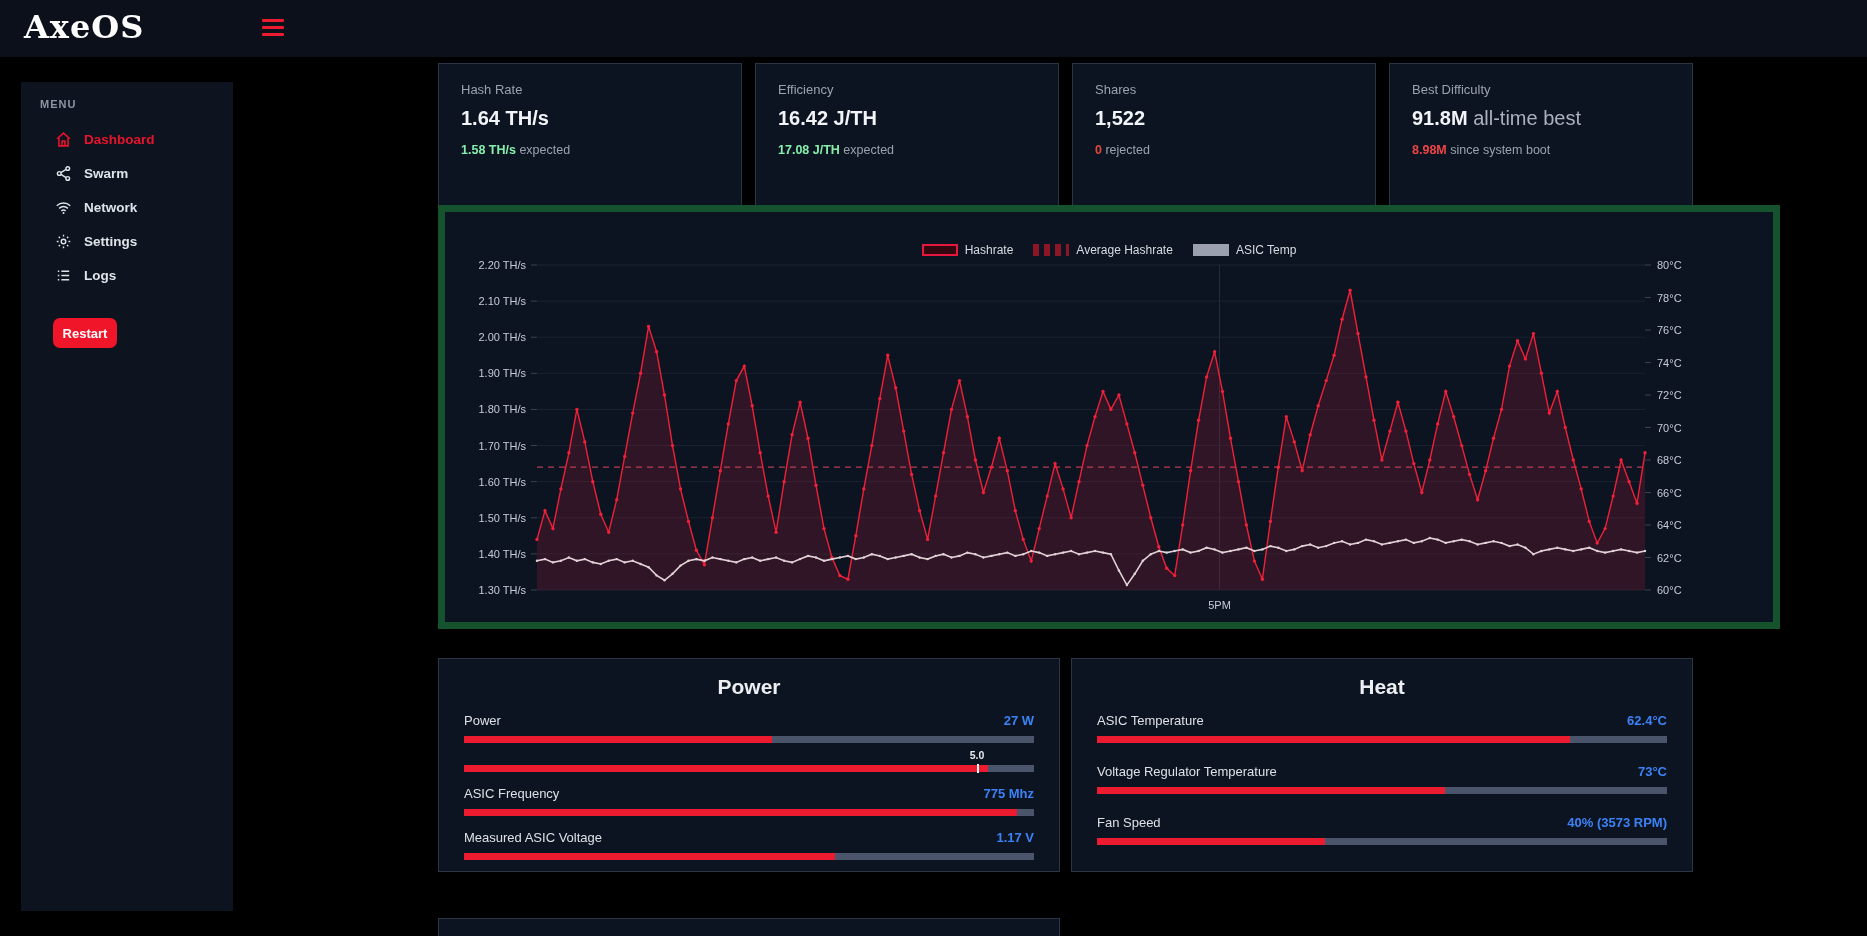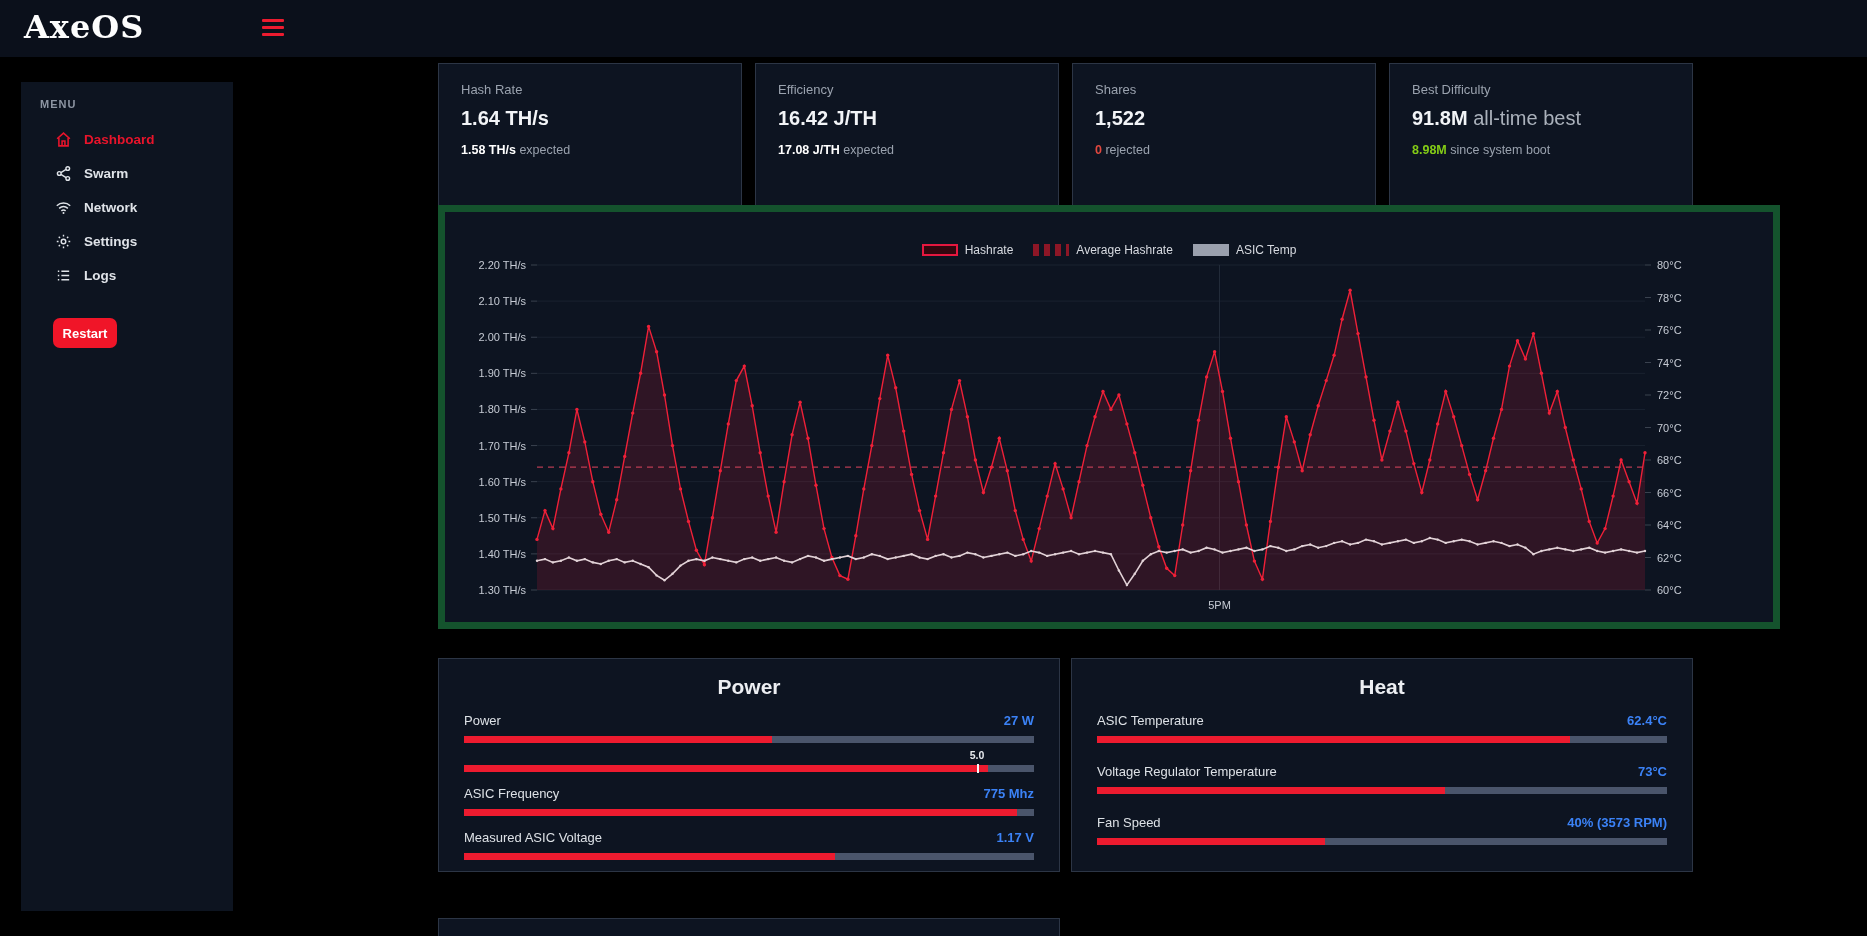--- a/index.html
+++ b/index.html
@@ -25,23 +25,23 @@
     font-family:"Liberation Sans", sans-serif; }
   
   .cards { position:absolute; left:438px; top:63px; width:1255px; display:grid;
     grid-template-columns:repeat(4,1fr); gap:13px; }
   .card { height:156px; background:#0d1421; border:1px solid #2c3545; padding:18px 22px; }
   .card .c-label { font-size:13px; color:#9aa2ae; }
   .card .c-value { margin-top:10px; font-size:20px; font-weight:bold; color:#f2f4f7; }
   .card .c-suffix { font-weight:normal; color:#aab1bb; }
   .card .c-sub { margin-top:13px; font-size:12.5px; color:#9aa2ae; }
   .sub-val { font-weight:bold; }
-  .sub-val.g { color:#ffffff; }
+  .sub-val.g { color:#86efac; }
   .sub-val.r { color:#e0483f; }
-  .sub-val.w { color:#84cc16; }
+  .sub-val.w { color:#ef4444; }
   
   .chart-panel { position:absolute; left:438px; top:205px; width:1342px; height:424px;
     background:#0d1421; border:7px solid #14532d; }
   .legend { position:absolute; left:0; right:0; top:31px; display:flex; justify-content:center;
     gap:20px; align-items:center; }
   .legend-item { display:flex; align-items:center; gap:7px; font-size:12px; color:#d7dae0; cursor:pointer; }
   .sw { width:36px; height:12px; }
   .sw-hashrate { background:#33070f; border:2px solid #e5173f; }
   .sw-avg { background:repeating-linear-gradient(90deg,#8d1626 0 6px, transparent 6px 11px); }
   .sw-temp { background:#9aa0ad; }

